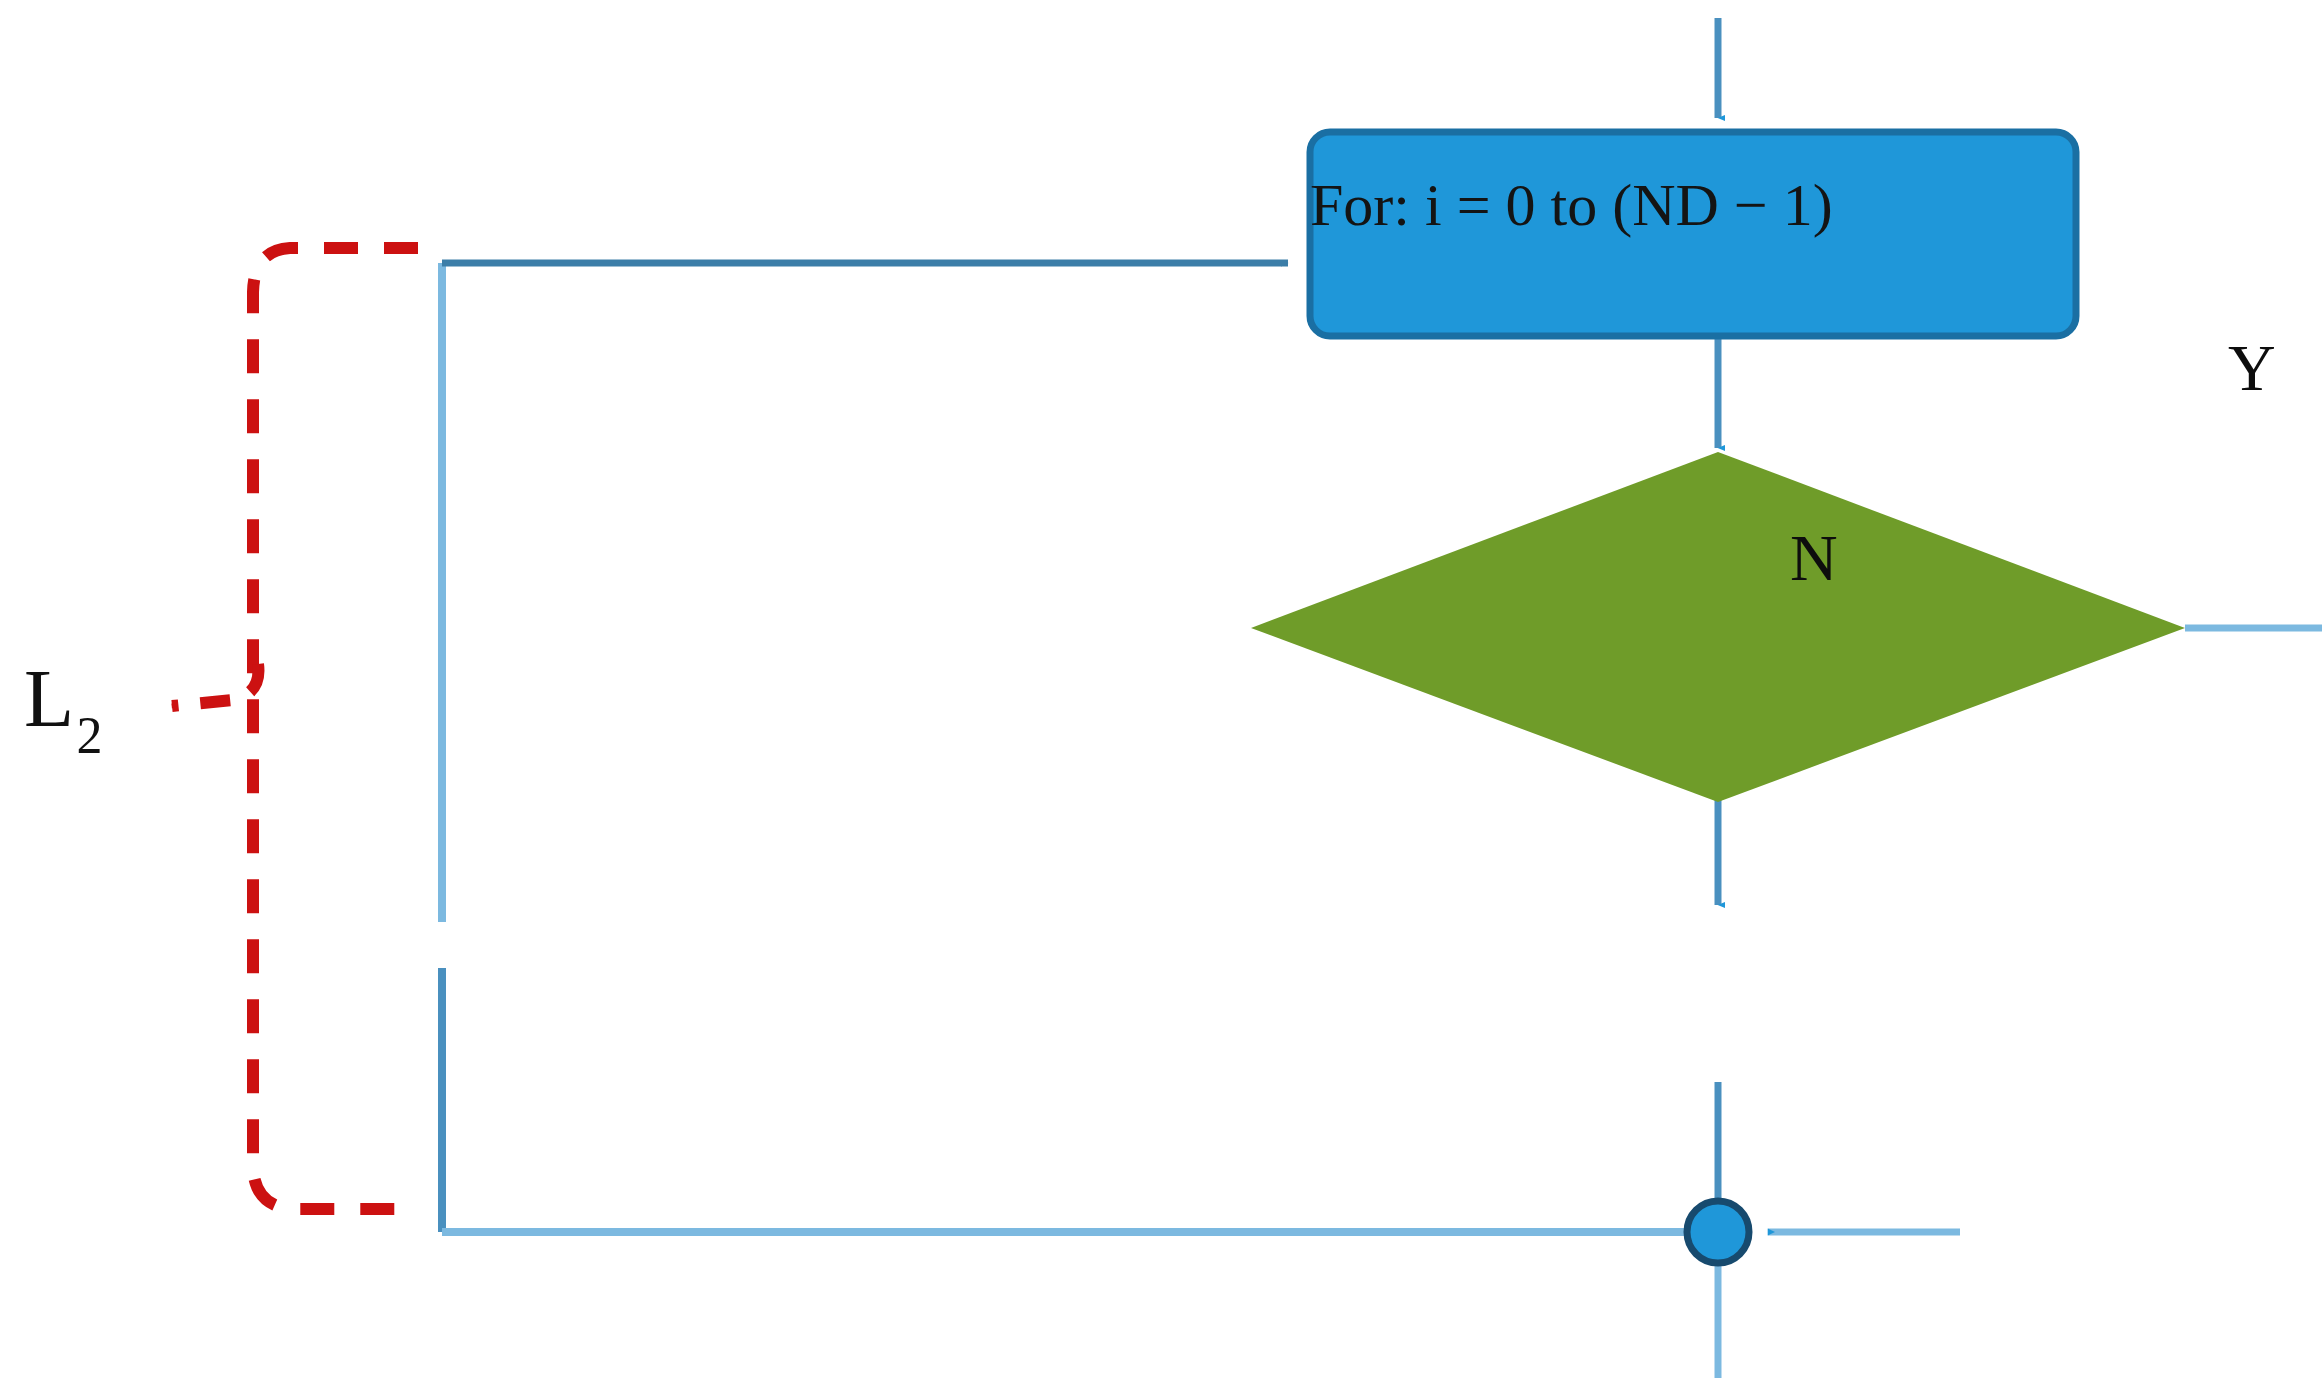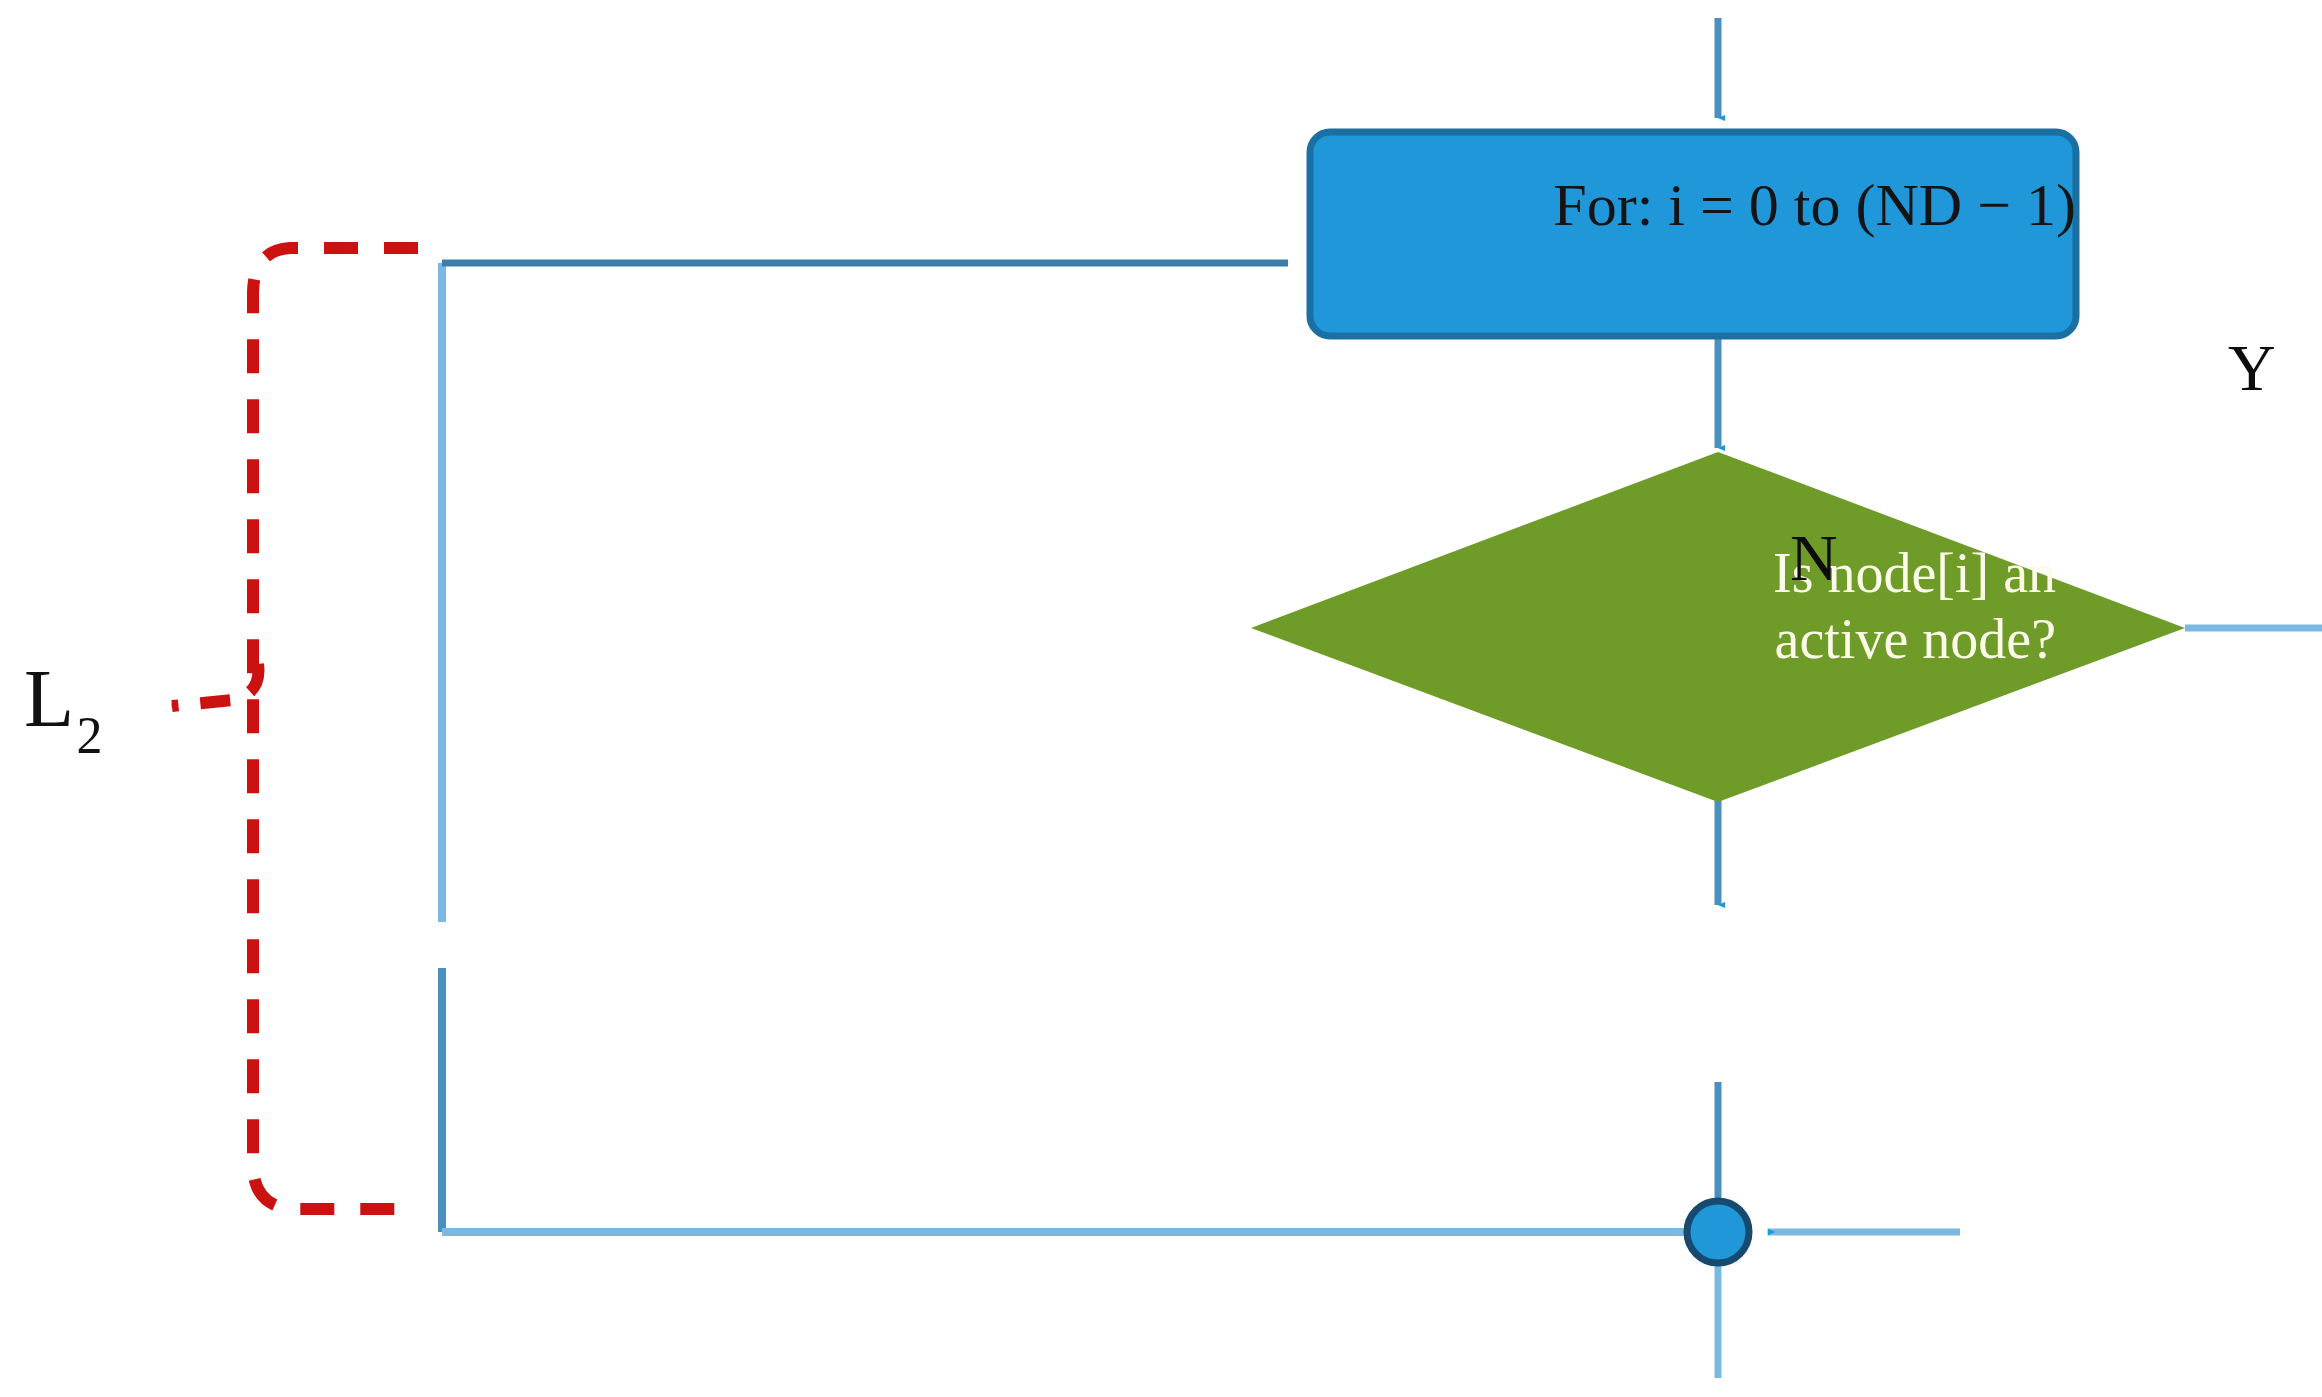--- a/index.html
+++ b/index.html
@@ -17,21 +17,21 @@
   }
   #stage svg.layer {
     position: absolute;
     left: 0;
     top: 0;
     width: 2322px;
     height: 1397px;
   }
   .node-label {
     position: absolute;
-    text-align: right;
+    text-align: left;
     color: #111111;
     white-space: pre-line;
     line-height: 1.18;
     pointer-events: none;
   }
   .process-label {
     left: 1310px;
     top: 170px;
     width: 766px;
     font-size: 60px;
@@ -148,22 +148,20 @@
       <polygon points="1718,452 2185,628 1718,802 1251,628" fill="#6f9c29" stroke="none"></polygon>
     </g>
 
     <g>
       <circle cx="1718" cy="1232" r="31" fill="#1f97d9" stroke="#174a6e" stroke-width="7"></circle>
     </g>
   </svg>
 
   <div class="node-label process-label">For: i = 0 to (ND − 1)</div>
 
-  <div class="node-label decision-label">Is node[i] an
-active node?</div>
 
   <div class="edge-label label-yes">Y</div>
 
   <div class="edge-label label-no">N</div>
 
   <div class="loop-label">
     <span>L</span><span class="sub">2</span>
   </div>
 
 </div>

